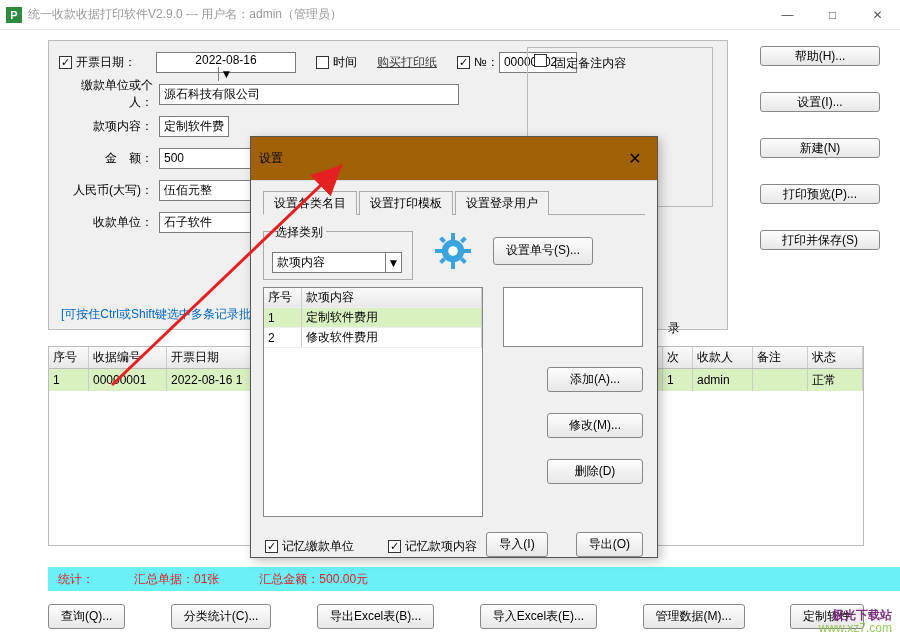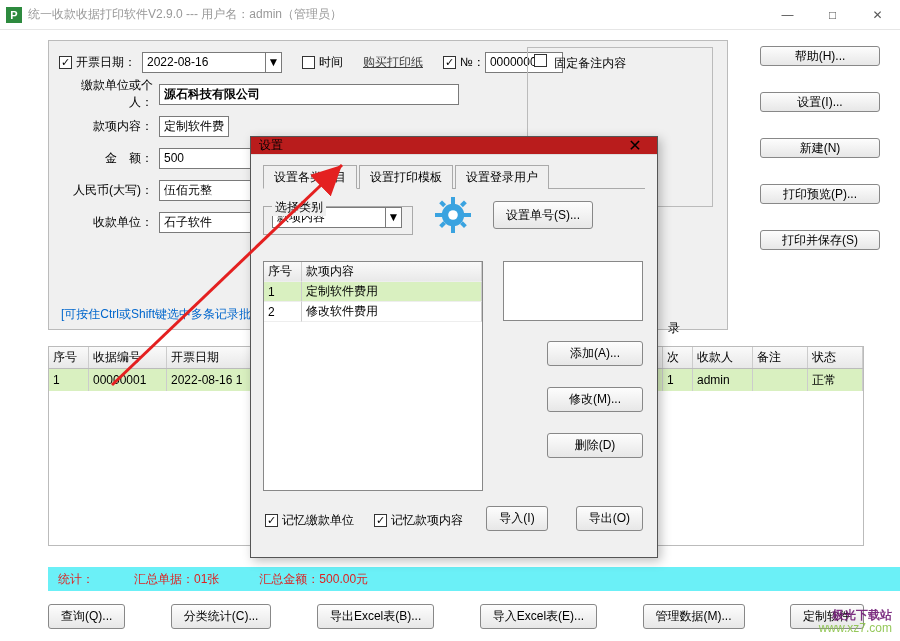--- a/index.html
+++ b/index.html
@@ -36,39 +36,39 @@
 .records-header > div, .records-row > div { border-right: 1px solid #ccc; padding: 0 4px; height: 100%; display: flex; align-items: center; overflow: hidden; white-space: nowrap; }
 .records-row { background: #d9f0c0; }
 .c-seq{width:40px} .c-id{width:78px} .c-date{width:100px} .c-gap{flex:1} .c-x{width:30px} .c-pers{width:60px} .c-remark{width:55px} .c-status{width:55px; border-right:none}
 
 .summary-bar { position: absolute; left: 48px; bottom: 50px; width: 880px; height: 24px; background: #6bf0f7; color: #d22; display: flex; align-items: center; padding: 0 10px; gap: 40px; font-family: SimSun, serif; }
 
 .bottom-btns { position: absolute; left: 48px; bottom: 12px; width: 816px; display: flex; justify-content: space-between; }
 
 
 .modal { position: absolute; left: 250px; top: 106px; width: 408px; height: 422px; background: #f0f0f0; border: 1px solid #555; box-shadow: 3px 3px 10px rgba(0,0,0,0.25); z-index: 50; }
-.modal-title { height: 18px; display: flex; align-items: center; padding: 0 8px; background: #b91c1c; border-bottom: 1px solid #ddd; }
+.modal-title { height: 44px; display: flex; align-items: center; padding: 0 8px; background: #a16207; border-bottom: 1px solid #ddd; }
 .modal-title .close-x { margin-left: auto; font-size: 16px; width: 28px; text-align: center; }
 .modal-body { padding: 10px 12px; position: relative; height: calc(100% - 30px); }
 .tabbar { display: flex; border-bottom: 1px solid #aaa; height: 24px; }
 .tab { padding: 0 10px; border: 1px solid #aaa; border-bottom: none; margin-right: 2px; margin-bottom: -1px; background: #f0f0f0; display: flex; align-items: center; }
 .tab.active { background: #f0f0f0; border-bottom: 1px solid #f0f0f0; }
-.cat-group { border: 1px solid #aaa; padding: 0 8px 6px; margin-top: 10px; width: 150px; position: relative; }
+.cat-group { border: 1px solid #aaa; padding: 20px 8px 6px; margin-top: 10px; width: 150px; position: relative; }
 .cat-group .legend { position: absolute; top: -8px; left: 8px; background: #f0f0f0; padding: 0 3px; }
 .gear { width: 40px; height: 40px; }
 .modal-table { position: absolute; left: 12px; top: 106px; width: 220px; height: 230px; background: #fff; border: 1px solid #888; }
 .mt-header, .mt-row { display: flex; height: 20px; }
 .mt-header { background: linear-gradient(#fafafa,#e8e8e8); }
 .mt-header > div, .mt-row > div { border-right: 1px solid #ccc; border-bottom: 1px solid #eee; padding: 0 4px; display: flex; align-items: center; }
 .mt-c1{width:38px} .mt-c2{flex:1; border-right:none}
 .mt-row.sel > div { background: #d9f0c0; }
 .modal-right-note { position: absolute; right: 14px; top: 106px; width: 140px; height: 60px; border: 1px solid #888; background: #fff; }
 .modal-right-btns { position: absolute; right: 14px; top: 186px; width: 96px; display: flex; flex-direction: column; gap: 21px; }
 .modal-io-btns { position: absolute; right: 14px; bottom: 14px; display: flex; gap: 28px; }
-.modal-checks { position: absolute; left: 14px; bottom: 16px; display: flex; gap: 20px; }
+.modal-checks { position: absolute; left: 14px; bottom: 16px; display: flex; gap: 34px; }
 
 
 .arrow-svg { position: absolute; left: 0; top: 0; pointer-events: none; z-index: 100; }
 
 
 .watermark { position: absolute; right: 8px; bottom: 6px; color: #8bc34a; font-size: 13px; z-index: 200; opacity: 0.9; text-align: right; line-height: 1.1; }
 .watermark .wm1 { color: #701a75; font-weight: bold; }
 </style>
 </head>
 <body>
@@ -82,38 +82,38 @@
     <div class="win-btn close">✕</div>
   </div>
 </div>
 
 <div class="main-body">
 
   <div class="form-panel">
     <div class="form-row">
       <span class="chk checked"></span>
       <span>开票日期：</span>
-      <div class="combo" style="width:140px; margin-left:6px;">
+      <div class="combo" style="width:140px; margin-left:20px;flex-direction:column;">
         <span class="combo-val">2022-08-16</span>
         <span class="combo-btn">▼</span>
       </div>
       <span style="width:20px"></span>
       <span class="chk"></span>
       <span>时间</span>
       <span style="width:20px"></span>
       <a class="link">购买打印纸</a>
       <span style="width:20px"></span>
       <span class="chk checked"></span>
       <span>№：</span>
       <input class="input-text" style="width: 78px;" value="00000002">
     </div>
 
     <div class="form-row">
       <span class="form-label">缴款单位或个人：</span>
-      <input class="input-text" style="width: 300px; font-weight: bold;" value="源石科技有限公司">
+      <input class="input-text" style="width: 300px;" value="源石科技有限公司">
     </div>
     <div class="form-row">
       <span class="form-label">款项内容：</span>
       <input class="input-text" style="width: 70px;" value="定制软件费用">
     </div>
     <div class="form-row">
       <span class="form-label">金　额：</span>
       <input class="input-text" style="width: 100px;" value="500">
     </div>
     <div class="form-row">

